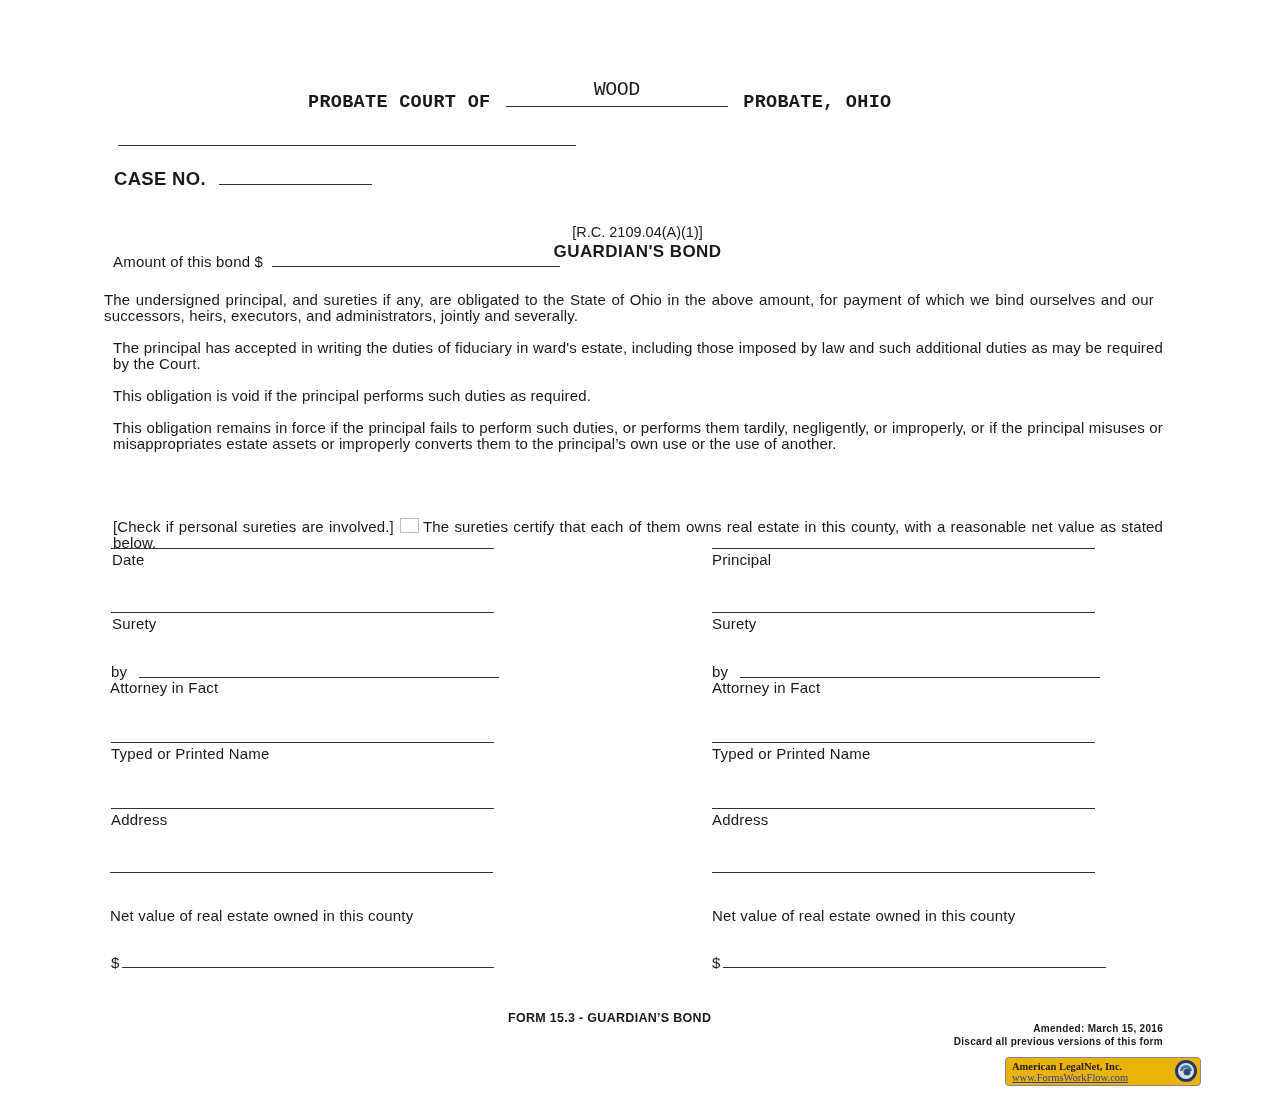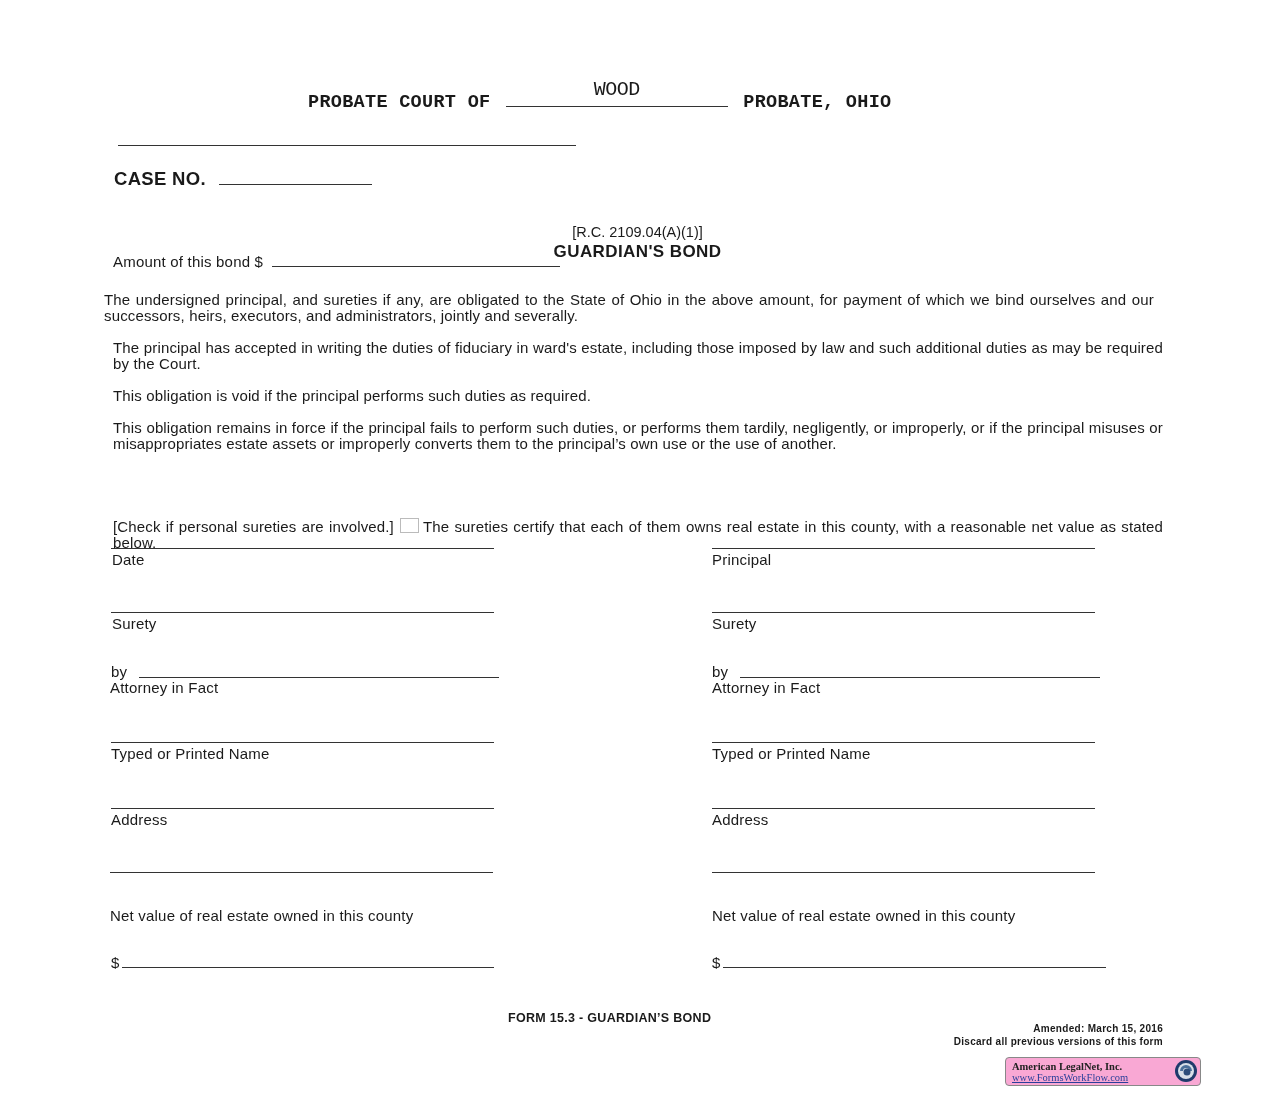--- a/index.html
+++ b/index.html
@@ -11,21 +11,21 @@
   .fill { position: absolute; left: 0; right: 0; text-align: center; bottom: 2px;
           font-size: 20px; font-weight: normal; letter-spacing: -0.5px; }
   .title { font-size: 17px; font-weight: bold; text-align: center; width: 1275px; left: 0; letter-spacing: 0.4px; }
   .sub { font-size: 14.5px; text-align: center; width: 1275px; left: 0; }
   .body-text { font-size: 15px; line-height: 16px; width: 1050px; text-align: justify; text-align-last: left; letter-spacing: 0.15px; white-space: normal; }
   .lbl { font-size: 15px; letter-spacing: 0.2px; }
   .sig { position: absolute; border-bottom: 1.6px solid #333; height: 0; }
   .checkbox { display: inline-block; width: 17px; height: 13px; border: 1px solid #bbb; vertical-align: -1px; margin: 0 4px 0 6px; background: #fff; }
   .footer-form { font-size: 12.5px; font-weight: bold; letter-spacing: 0.3px; }
   .footer-right { font-size: 10px; font-weight: bold; text-align: right; letter-spacing: 0.3px; }
-  .badge { position: absolute; left: 1005px; top: 1057px; width: 194px; height: 27px; border: 1px solid #888; border-radius: 4px; background: #f9a8d4; }
+  .badge { position: absolute; left: 1005px; top: 1057px; width: 194px; height: 27px; border: 1px solid #888; border-radius: 4px; background: #eab308; }
   .badge-name { position: absolute; left: 6px; top: 3px; font-family: "Liberation Serif", serif; font-size: 10.5px; font-weight: bold; color: #222; }
   .badge-url { position: absolute; left: 6px; top: 14px; font-family: "Liberation Serif", serif; font-size: 10.5px; color: #2a3f9a; text-decoration: underline; }
   .badge-logo { position: absolute; right: 2px; top: 1px; width: 24px; height: 24px; }
 </style>
 </head>
 <body>
 
 <div class="abs hdr" style="left:308px; top:88px;font-family:Liberation Mono, monospace;">
   <span>PROBATE COURT OF</span>
   <span class="line" style="width:222px; height:18px; margin:0 4px;">

